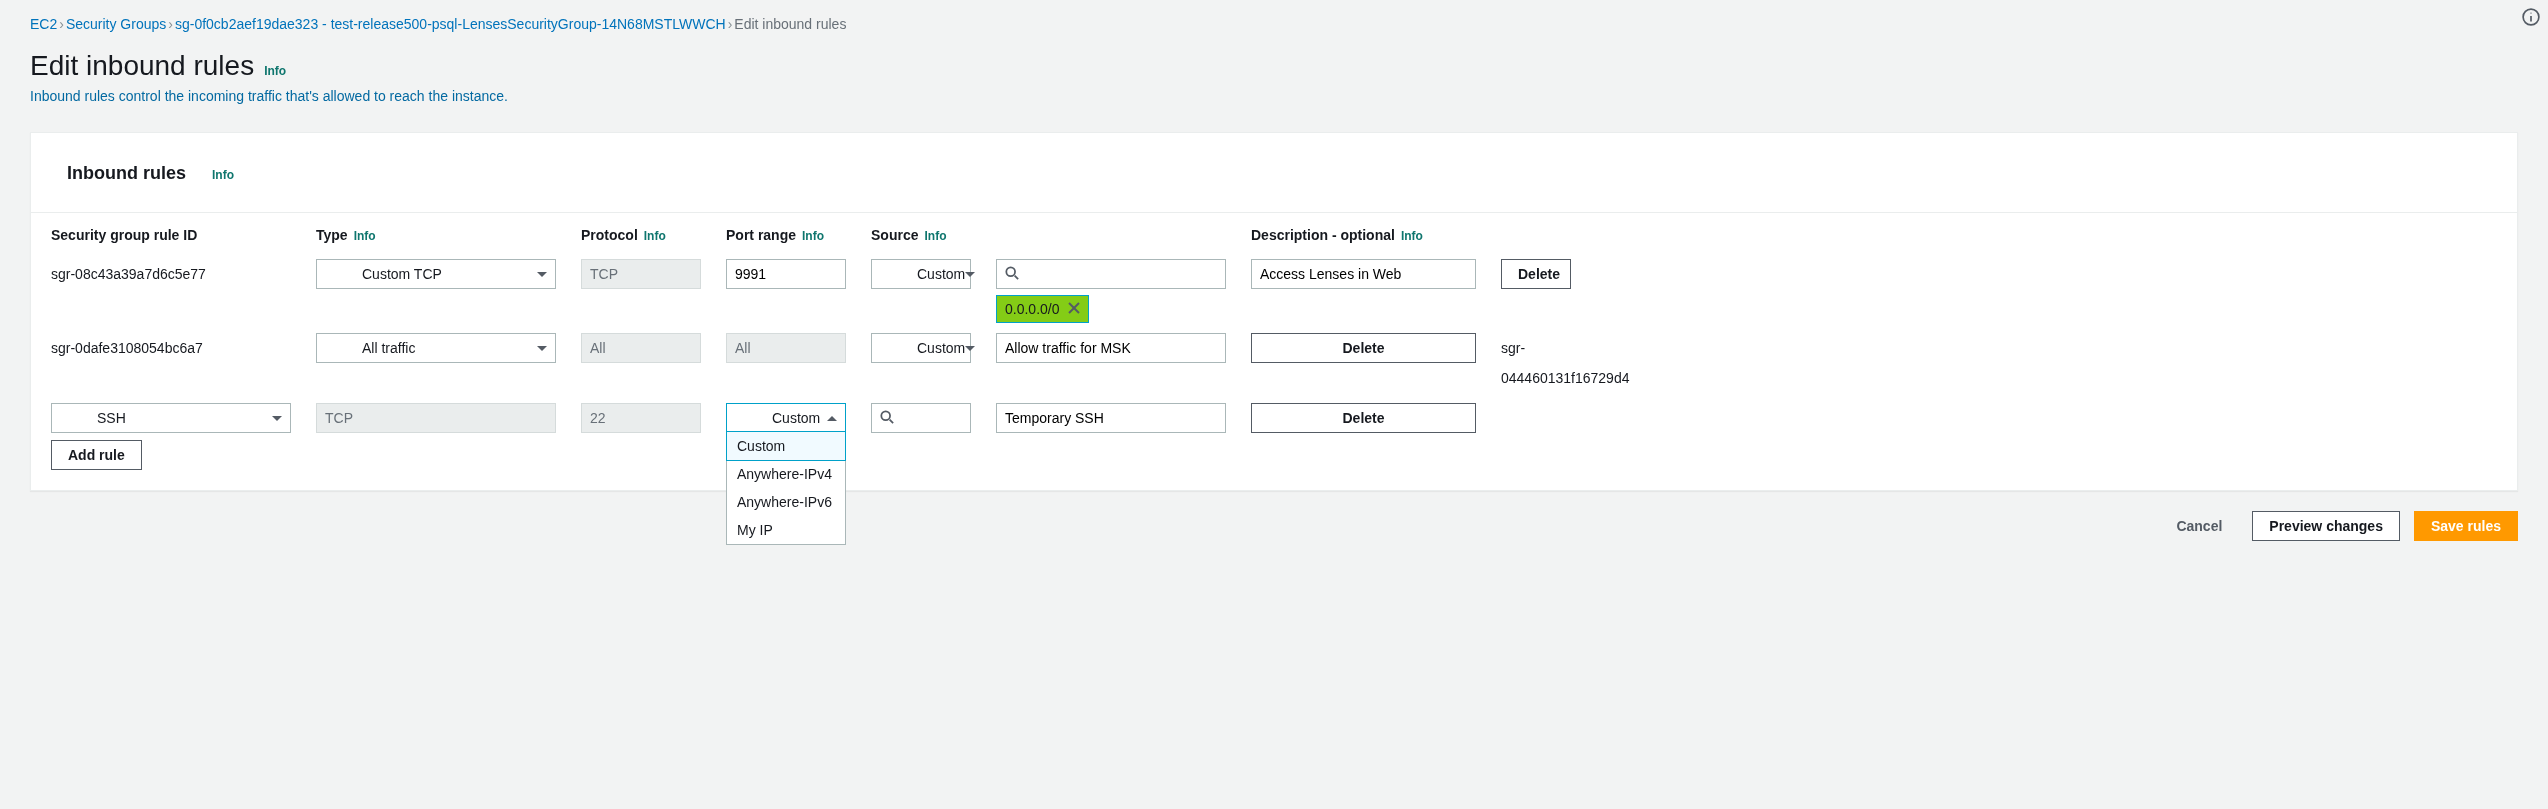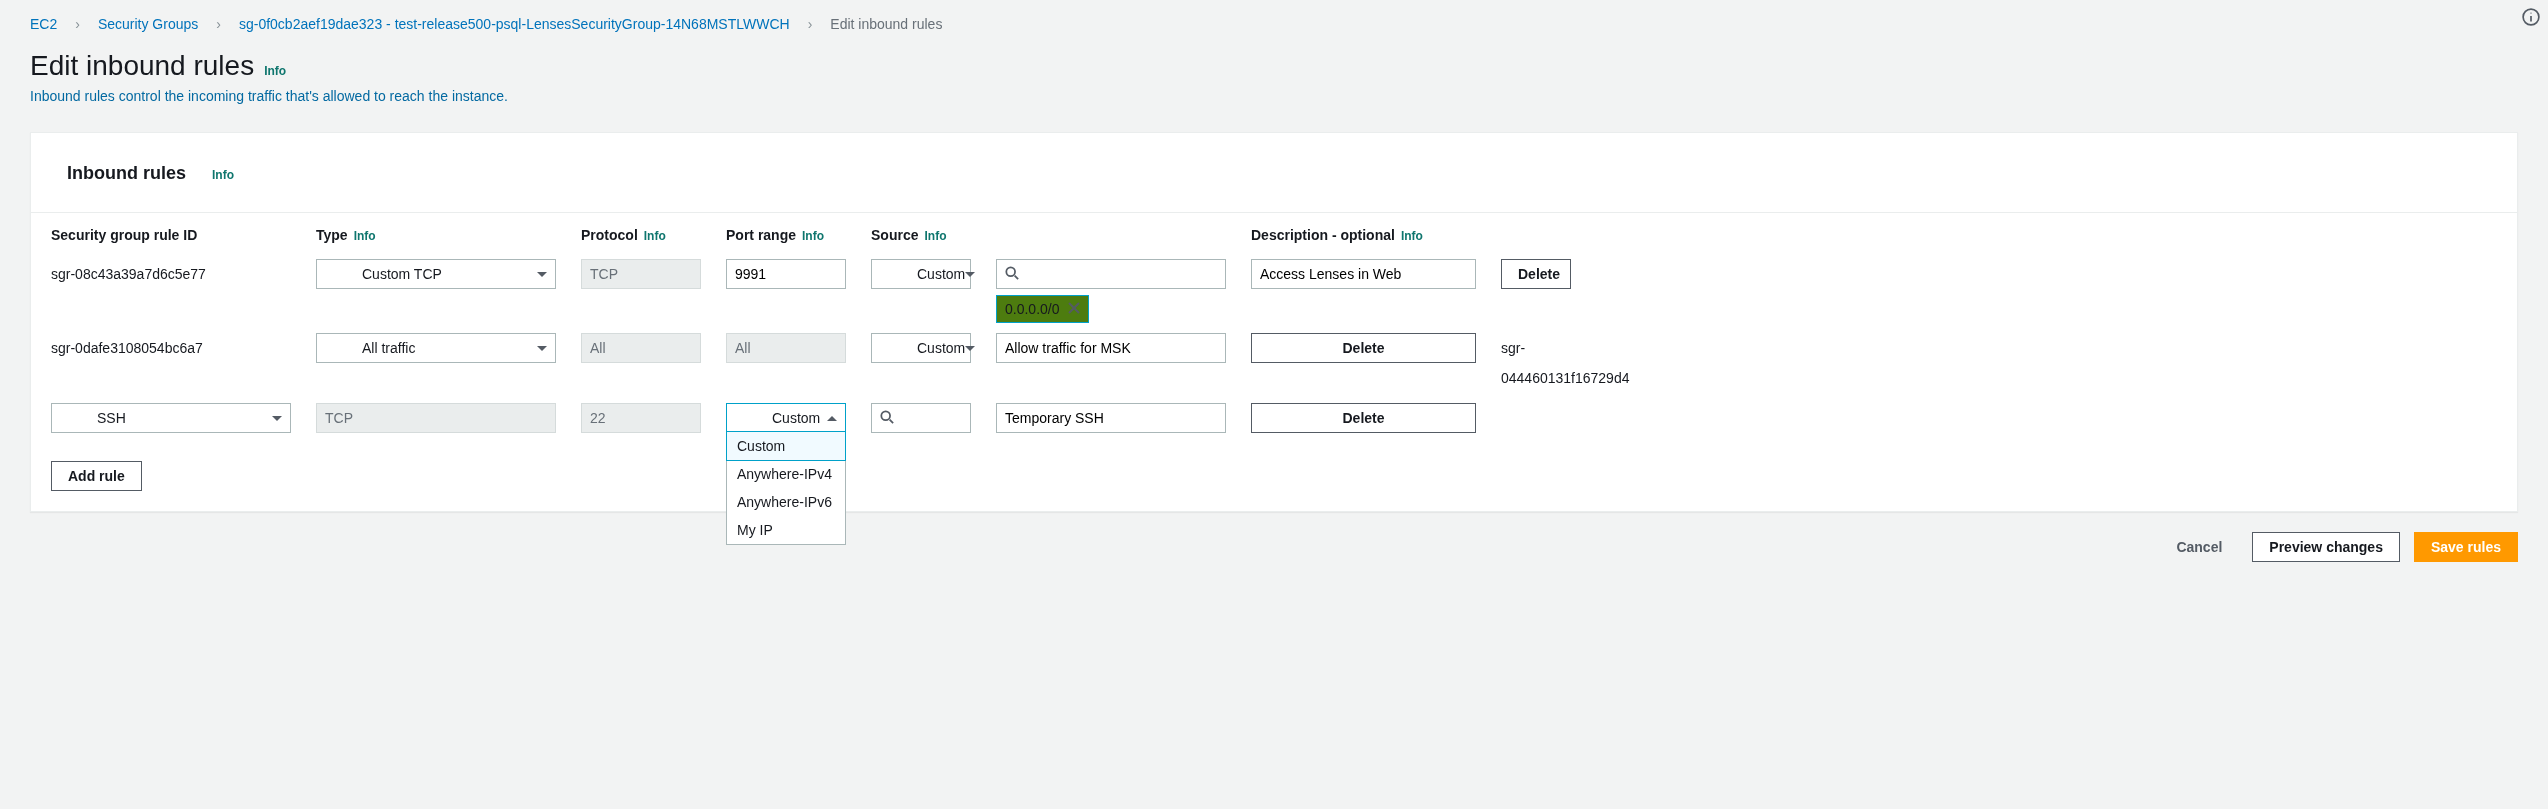--- a/index.html
+++ b/index.html
@@ -18,21 +18,21 @@
     position: absolute;
     top: 8px;
     right: 8px;
     width: 18px;
     height: 18px;
     color: #545b64;
   }
   .breadcrumb {
     display: flex;
     align-items: center;
-    gap: 18px;
+    gap: 2px;
     margin-bottom: 18px;
     font-size: 14px;
   }
   .breadcrumb a { color: #0073bb; text-decoration: none; cursor: pointer; }
   .breadcrumb .sep { color: #879196; }
   .breadcrumb .current { color: #687078; }
   h1 {
     font-size: 28px;
     font-weight: 400;
     margin: 0 0 6px 0;
@@ -137,21 +137,21 @@
     margin-top: 6px;
     display: flex;
     flex-wrap: wrap;
     gap: 6px;
   }
   .chip {
     display: inline-flex;
     align-items: center;
     gap: 8px;
     border: 1px solid #00a1c9;
-    background: #4d7c0f;
+    background: #84cc16;
     height: 28px;
     padding: 0 8px;
     font-size: 14px;
   }
   .chip .x { color: #545b64; cursor: pointer; line-height: 1; }
   .btn {
     height: 30px;
     padding: 0 16px;
     border: 1px solid #545b64;
     background: #fff;
@@ -166,21 +166,21 @@
     border-color: #ff9900;
     color: #fff;
   }
   .btn.link {
     border: none;
     background: none;
     color: #545b64;
   }
   .btn.delete { width: 100%; padding: 0 16px; }
   .add-rule-row {
-    margin-top: 28px;
+    margin-top: 7px;
   }
   .footer {
     display: flex;
     justify-content: flex-end;
     align-items: center;
     gap: 14px;
     margin-top: 20px;
   }
   .dropdown {
     position: absolute;

